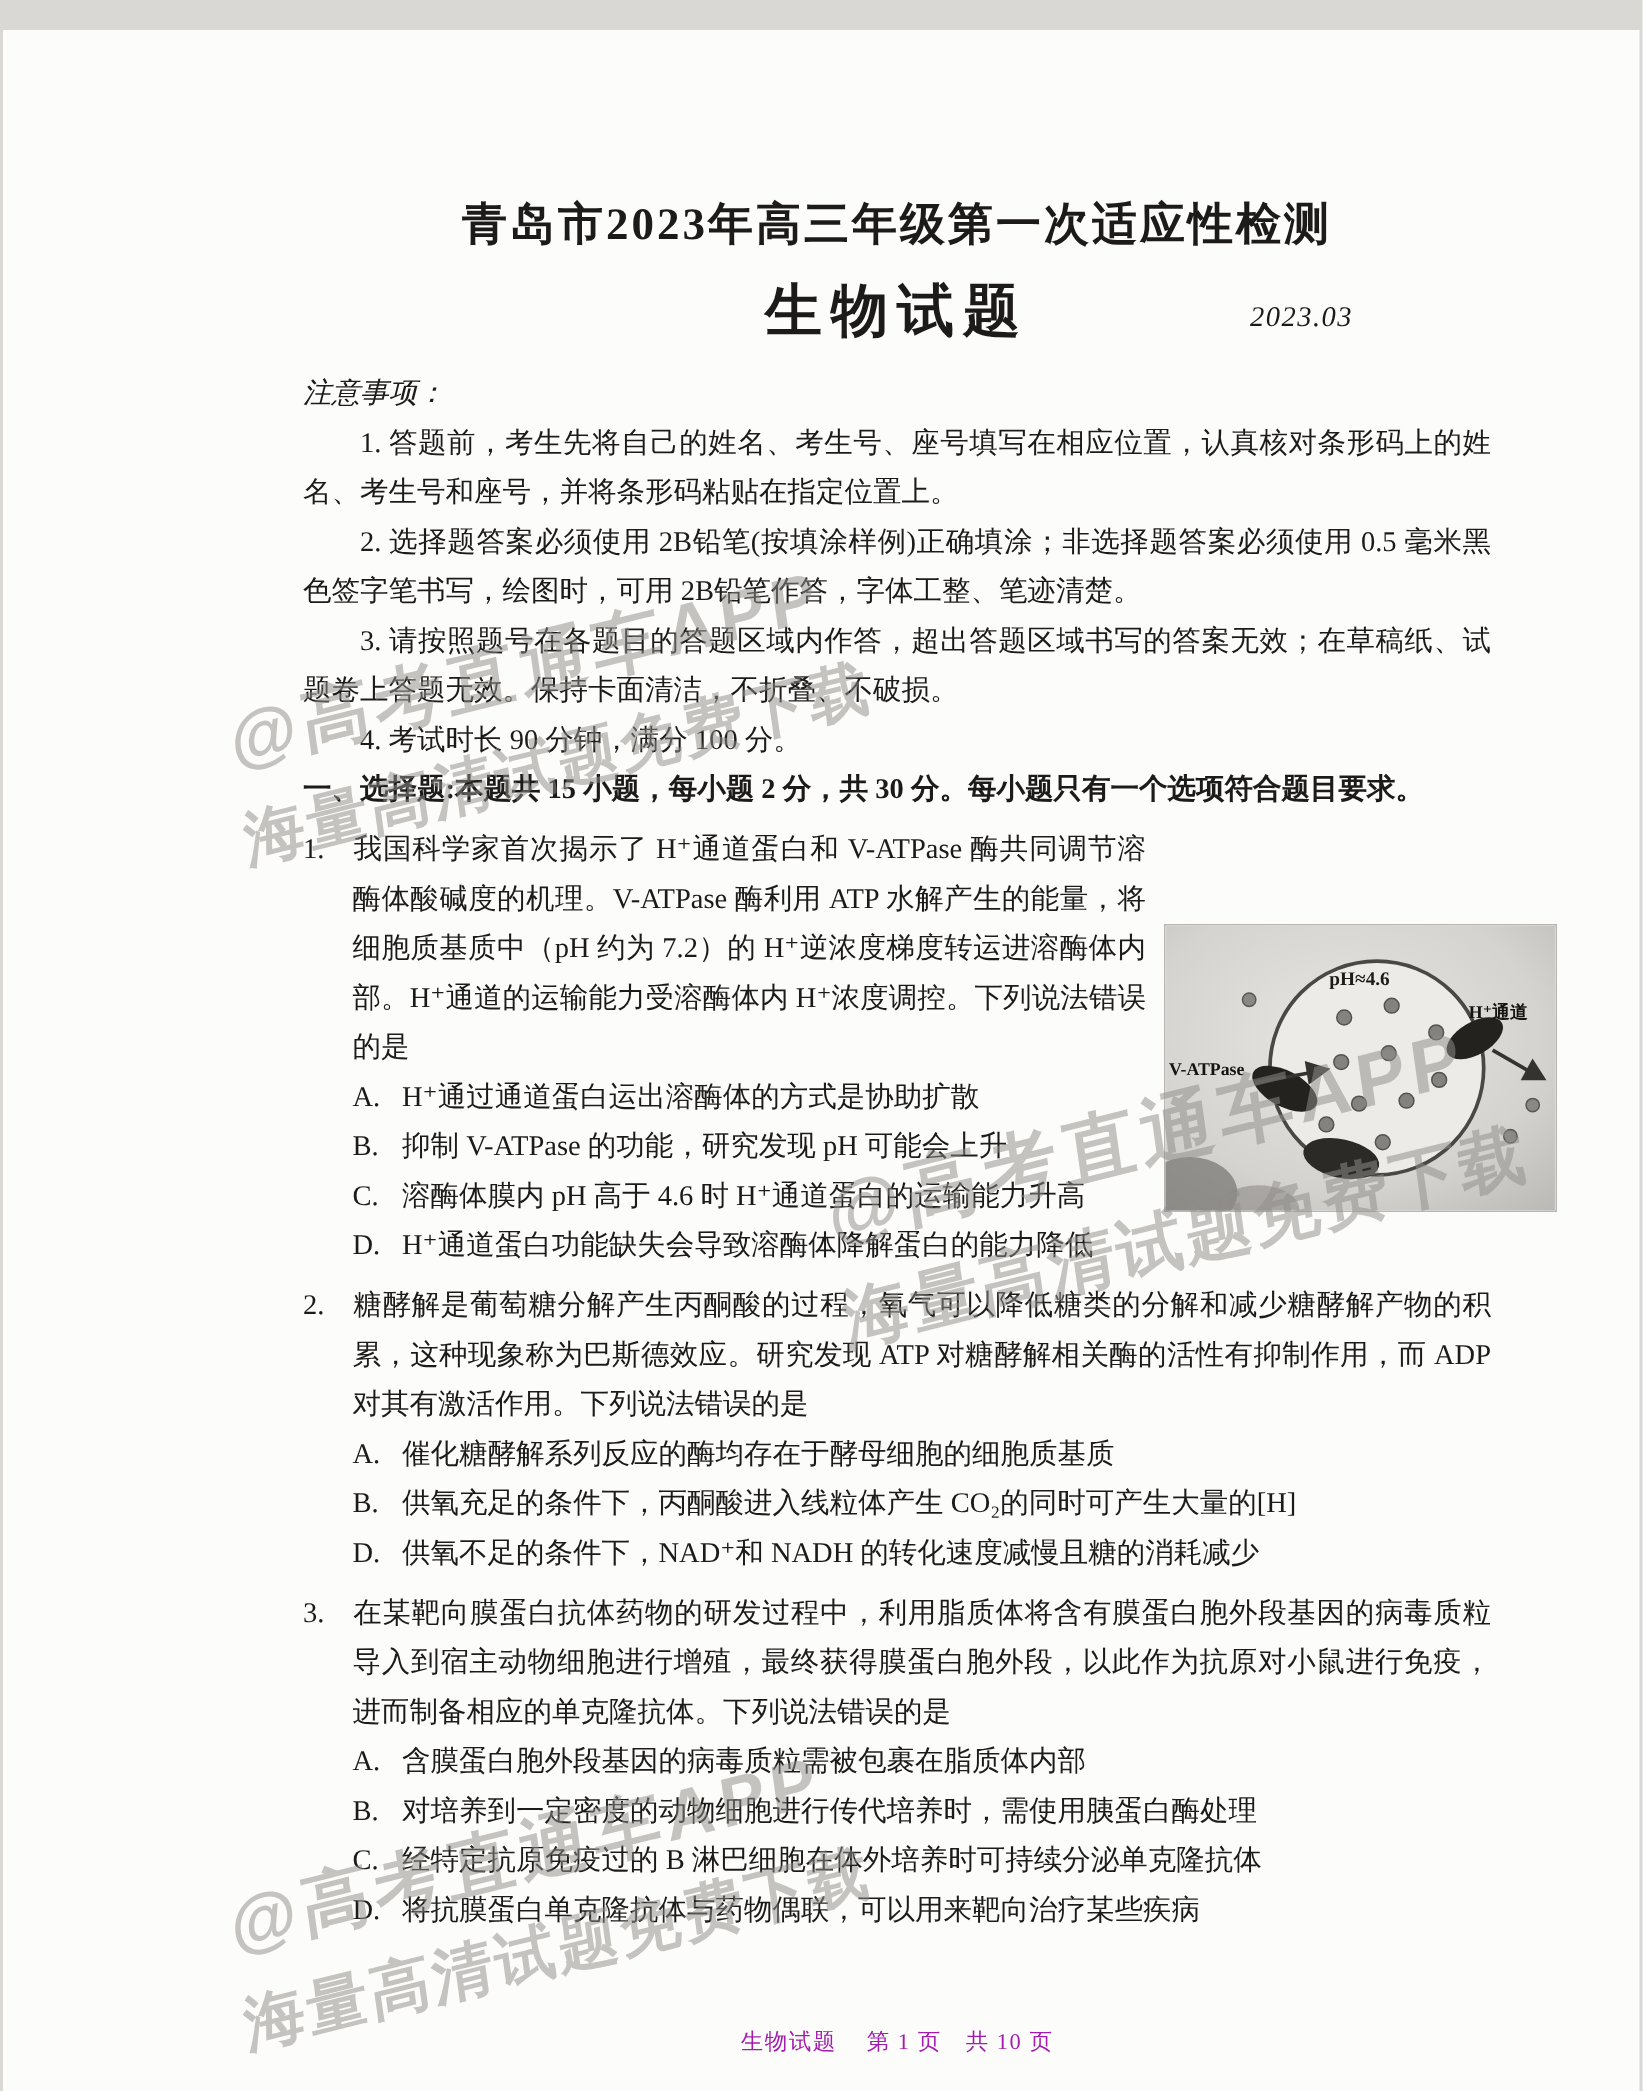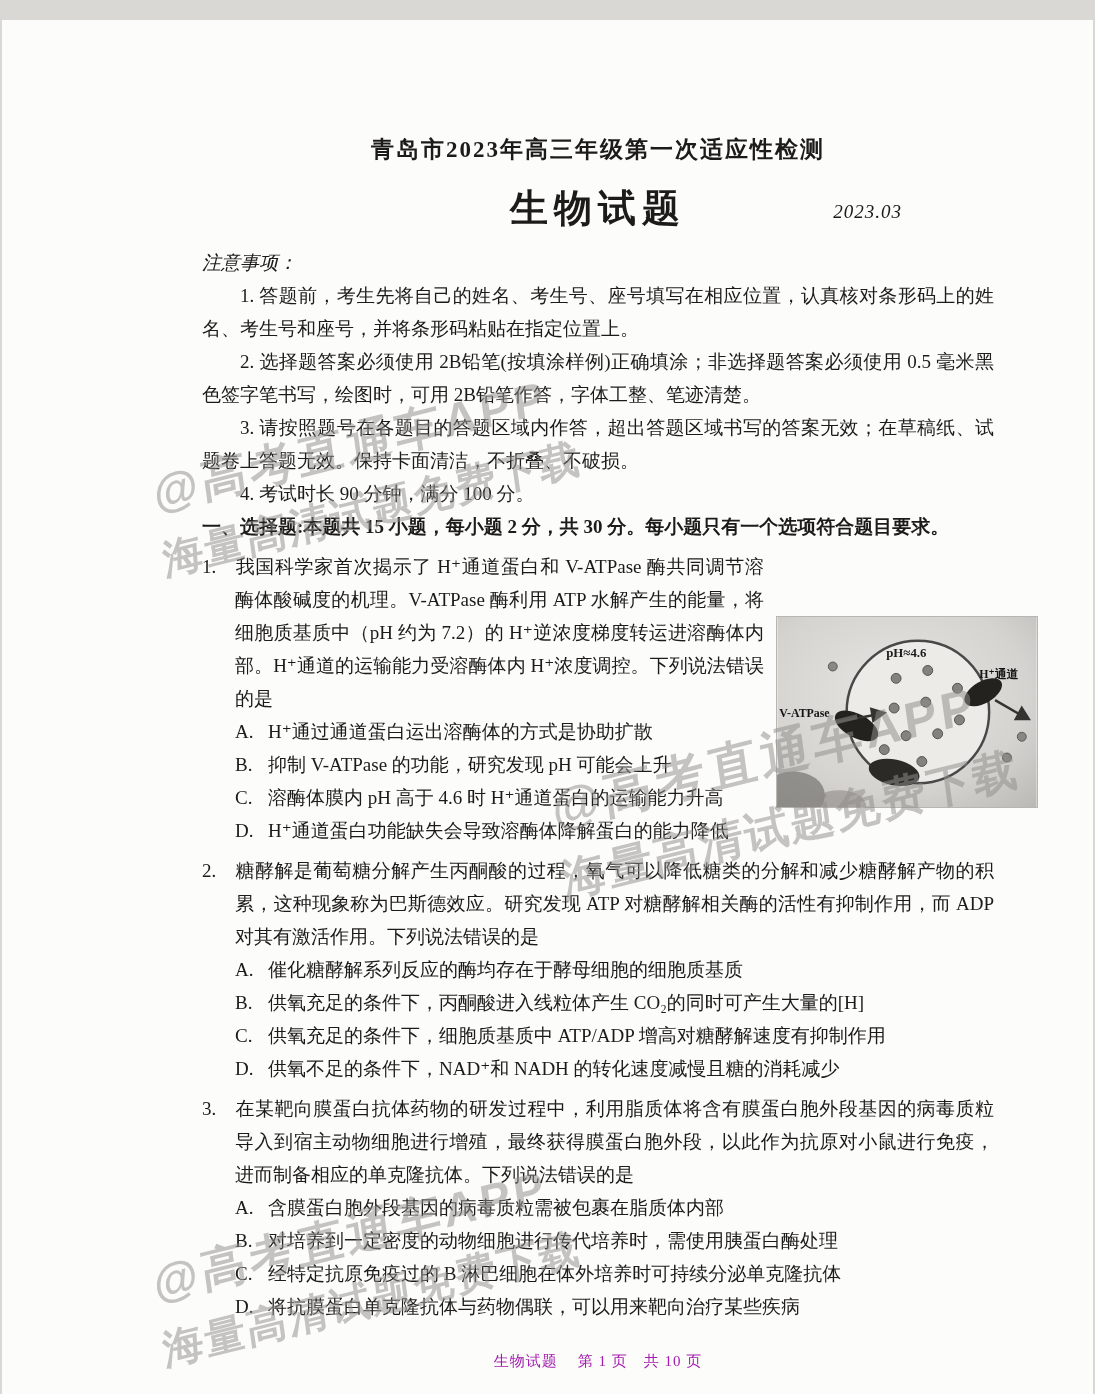--- a/index.html
+++ b/index.html
@@ -13,21 +13,21 @@
   }
   .page {
     position:absolute; left:2px; right:2px; top:20px; bottom:0;
     background:#fcfcfa;
   }
   .content {
     position:absolute; left:200px; top:110px; width:792px;
     font-size:19px; line-height:33px;
   }
   .exam-title {
-    text-align:center; font-size:23px; font-weight:bold;
+    text-align:center; font-size:30px; font-weight:bold;
     letter-spacing:2px; line-height:40px;
   }
   .subtitle-row { position:relative; text-align:center; margin-top:12px; height:52px; }
   .subject-title {
     font-size:38px; font-weight:bold; letter-spacing:6px; line-height:52px;
     display:inline-block;
   }
   .exam-date { position:absolute; right:92px; bottom:6px; font-size:19px; font-weight:normal; letter-spacing:1px;font-style:italic; }
   .notice-heading { margin-top:12px; font-size:19px;font-style:italic; }
   .notice-item { text-indent:38px; text-align:justify; }
@@ -138,21 +138,20 @@
       <div class="option"><span class="opt-label">A.</span><span>H⁺通过通道蛋白运出溶酶体的方式是协助扩散</span></div>
       <div class="option"><span class="opt-label">B.</span><span>抑制 V-ATPase 的功能，研究发现 pH 可能会上升</span></div>
       <div class="option"><span class="opt-label">C.</span><span>溶酶体膜内 pH 高于 4.6 时 H⁺通道蛋白的运输能力升高</span></div>
       <div class="option"><span class="opt-label">D.</span><span>H⁺通道蛋白功能缺失会导致溶酶体降解蛋白的能力降低</span></div>
     </div>
 
     <div class="question">
       <p class="q-stem"><span class="q-num">2.</span><span>糖酵解是葡萄糖分解产生丙酮酸的过程，氧气可以降低糖类的分解和减少糖酵解产物的积累，这种现象称为巴斯德效应。研究发现 ATP 对糖酵解相关酶的活性有抑制作用，而 ADP 对其有激活作用。下列说法错误的是</span></p>
       <div class="option"><span class="opt-label">A.</span><span>催化糖酵解系列反应的酶均存在于酵母细胞的细胞质基质</span></div>
       <div class="option"><span class="opt-label">B.</span><span>供氧充足的条件下，丙酮酸进入线粒体产生 CO₂的同时可产生大量的[H]</span></div>
-      <div class="option"><span class="opt-label">C.</span><span>供氧充足的条件下，细胞质基质中 ATP/ADP 增高对糖酵解速度有抑制作用</span></div>
       <div class="option"><span class="opt-label">D.</span><span>供氧不足的条件下，NAD⁺和 NADH 的转化速度减慢且糖的消耗减少</span></div>
     </div>
 
     <div class="question">
       <p class="q-stem"><span class="q-num">3.</span><span>在某靶向膜蛋白抗体药物的研发过程中，利用脂质体将含有膜蛋白胞外段基因的病毒质粒导入到宿主动物细胞进行增殖，最终获得膜蛋白胞外段，以此作为抗原对小鼠进行免疫，进而制备相应的单克隆抗体。下列说法错误的是</span></p>
       <div class="option"><span class="opt-label">A.</span><span>含膜蛋白胞外段基因的病毒质粒需被包裹在脂质体内部</span></div>
       <div class="option"><span class="opt-label">B.</span><span>对培养到一定密度的动物细胞进行传代培养时，需使用胰蛋白酶处理</span></div>
       <div class="option"><span class="opt-label">C.</span><span>经特定抗原免疫过的 B 淋巴细胞在体外培养时可持续分泌单克隆抗体</span></div>
       <div class="option"><span class="opt-label">D.</span><span>将抗膜蛋白单克隆抗体与药物偶联，可以用来靶向治疗某些疾病</span></div>
     </div>

